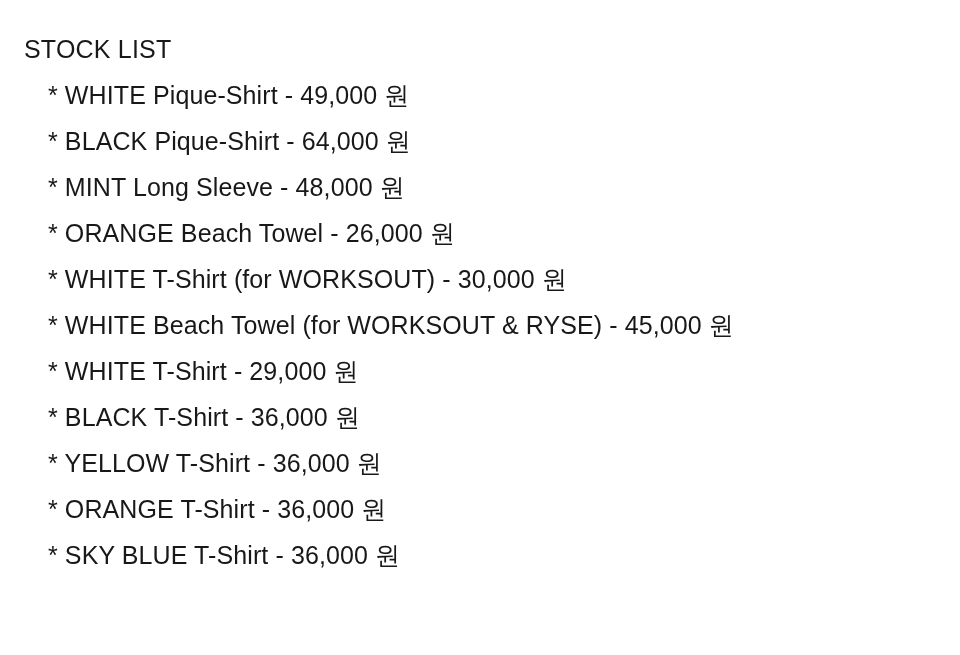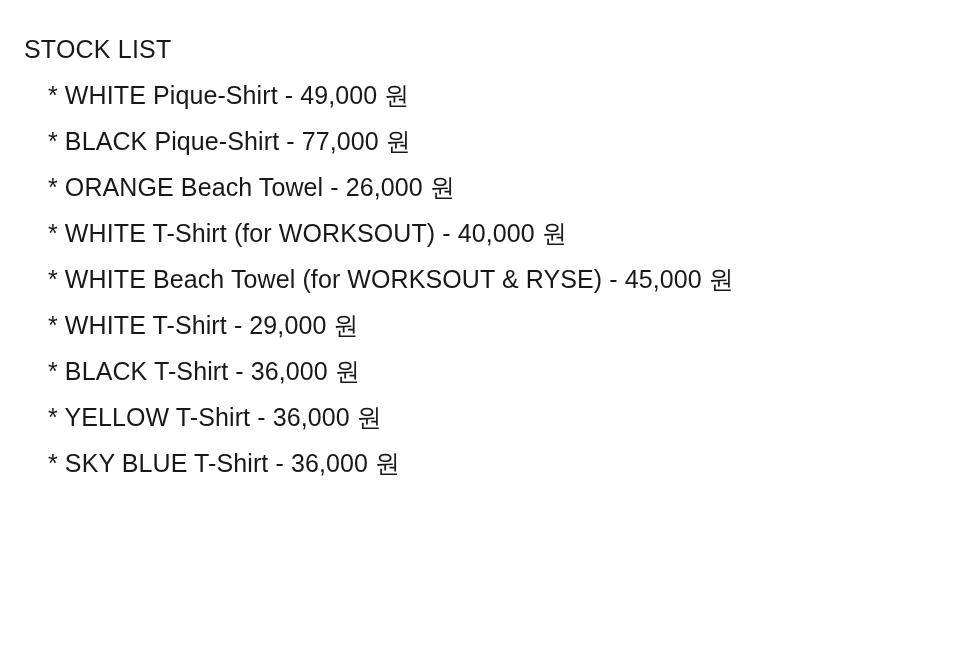--- a/index.html
+++ b/index.html
@@ -36,21 +36,23 @@
     white-space: nowrap;
     margin-left: 24px;
   }
 </style>
 </head>
 <body>
 
 <div class="page">
   <div class="doc-title">STOCK LIST</div>
   <div class="stock-line">* WHITE Pique-Shirt - 49,000 원</div>
-  <div class="stock-line">* BLACK Pique-Shirt - 77,000 원</div>
+  <div class="stock-line">* BLACK Pique-Shirt - 64,000 원</div>
+  <div class="stock-line">* MINT Long Sleeve - 48,000 원</div>
   <div class="stock-line">* ORANGE Beach Towel - 26,000 원</div>
-  <div class="stock-line">* WHITE T-Shirt (for WORKSOUT) - 40,000 원</div>
+  <div class="stock-line">* WHITE T-Shirt (for WORKSOUT) - 30,000 원</div>
   <div class="stock-line">* WHITE Beach Towel (for WORKSOUT &amp; RYSE) - 45,000 원</div>
   <div class="stock-line">* WHITE T-Shirt - 29,000 원</div>
   <div class="stock-line">* BLACK T-Shirt - 36,000 원</div>
   <div class="stock-line">* YELLOW T-Shirt - 36,000 원</div>
+  <div class="stock-line">* ORANGE T-Shirt - 36,000 원</div>
   <div class="stock-line">* SKY BLUE T-Shirt - 36,000 원</div>
 </div>
 
 </body></html>

